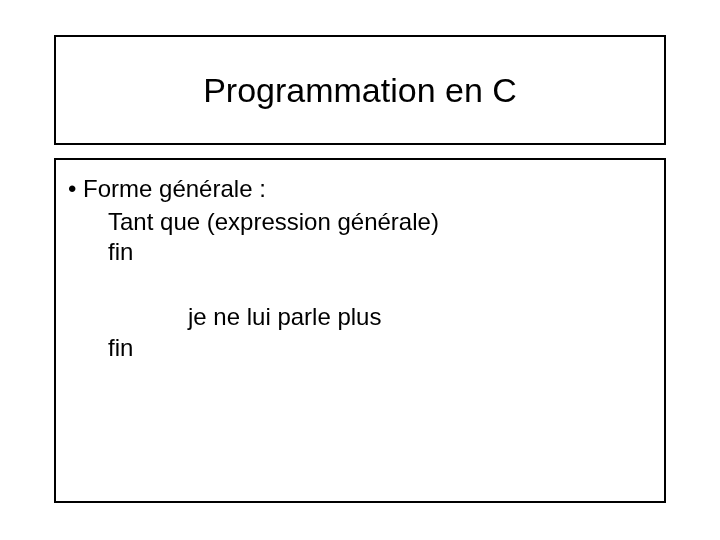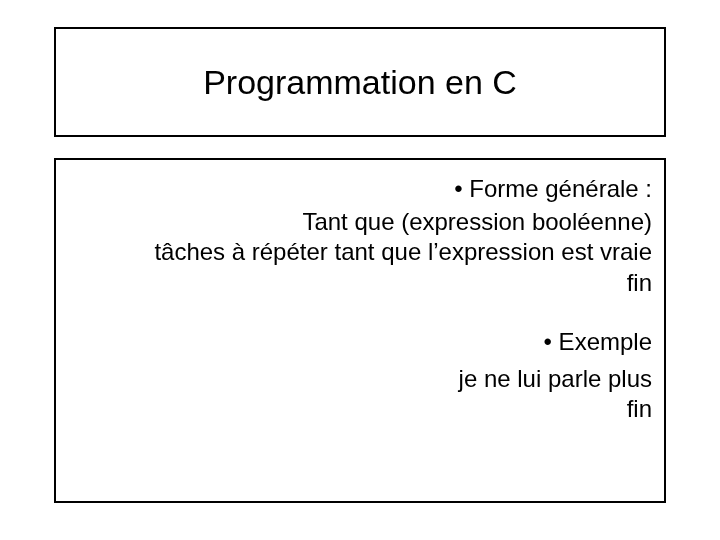--- a/index.html
+++ b/index.html
@@ -13,21 +13,21 @@
   }
   .slide {
     position: relative;
     width: 720px;
     height: 540px;
     box-sizing: border-box;
   }
   .title-box {
     position: absolute;
     left: 54px;
-    top: 27px;
+    top: 35px;
     width: 612px;
     height: 110px;
     border: 2px solid #000;
     box-sizing: border-box;
     display: flex;
     align-items: center;
     justify-content: center;
   }
   .title-box h1 {
     margin: 0;
@@ -38,21 +38,20 @@
     position: absolute;
     left: 54px;
     top: 158px;
     width: 612px;
     height: 345px;
     border: 2px solid #000;
     box-sizing: border-box;
     padding: 14px 12px 10px 12px;
     font-size: 24px;
     line-height: 1.28;
-    text-align: right;
   }
   .bullet-line {
     margin-bottom: 2px;
   }
   .sub1 { margin-left: 40px; }
   .sub2 { margin-left: 80px; }
   .sub3 { margin-left: 120px; margin-top: 6px; }
   .spacer { height: 28px; }
 </style>
 </head>
@@ -60,25 +59,23 @@
 
 <div class="slide">
 
   <div class="title-box">
     <h1>Programmation en C</h1>
   </div>
 
   <div class="body-box">
 
     <div class="bullet-line">• Forme générale :</div>
-    <div class="sub1">Tant que (expression booléenne)</div>
-    <div class="sub2">tâches à répéter tant que l’expression est vraie</div>
+    <div class="sub1">Tant que (expression générale)</div>
     <div class="sub1">fin</div>
 
     <div class="spacer"></div>
 
-    <div class="bullet-line">• Exemple</div>
     <div class="sub3">je ne lui parle plus</div>
     <div class="sub1">fin</div>
 
   </div>
 
 </div>
 
 </body></html>

